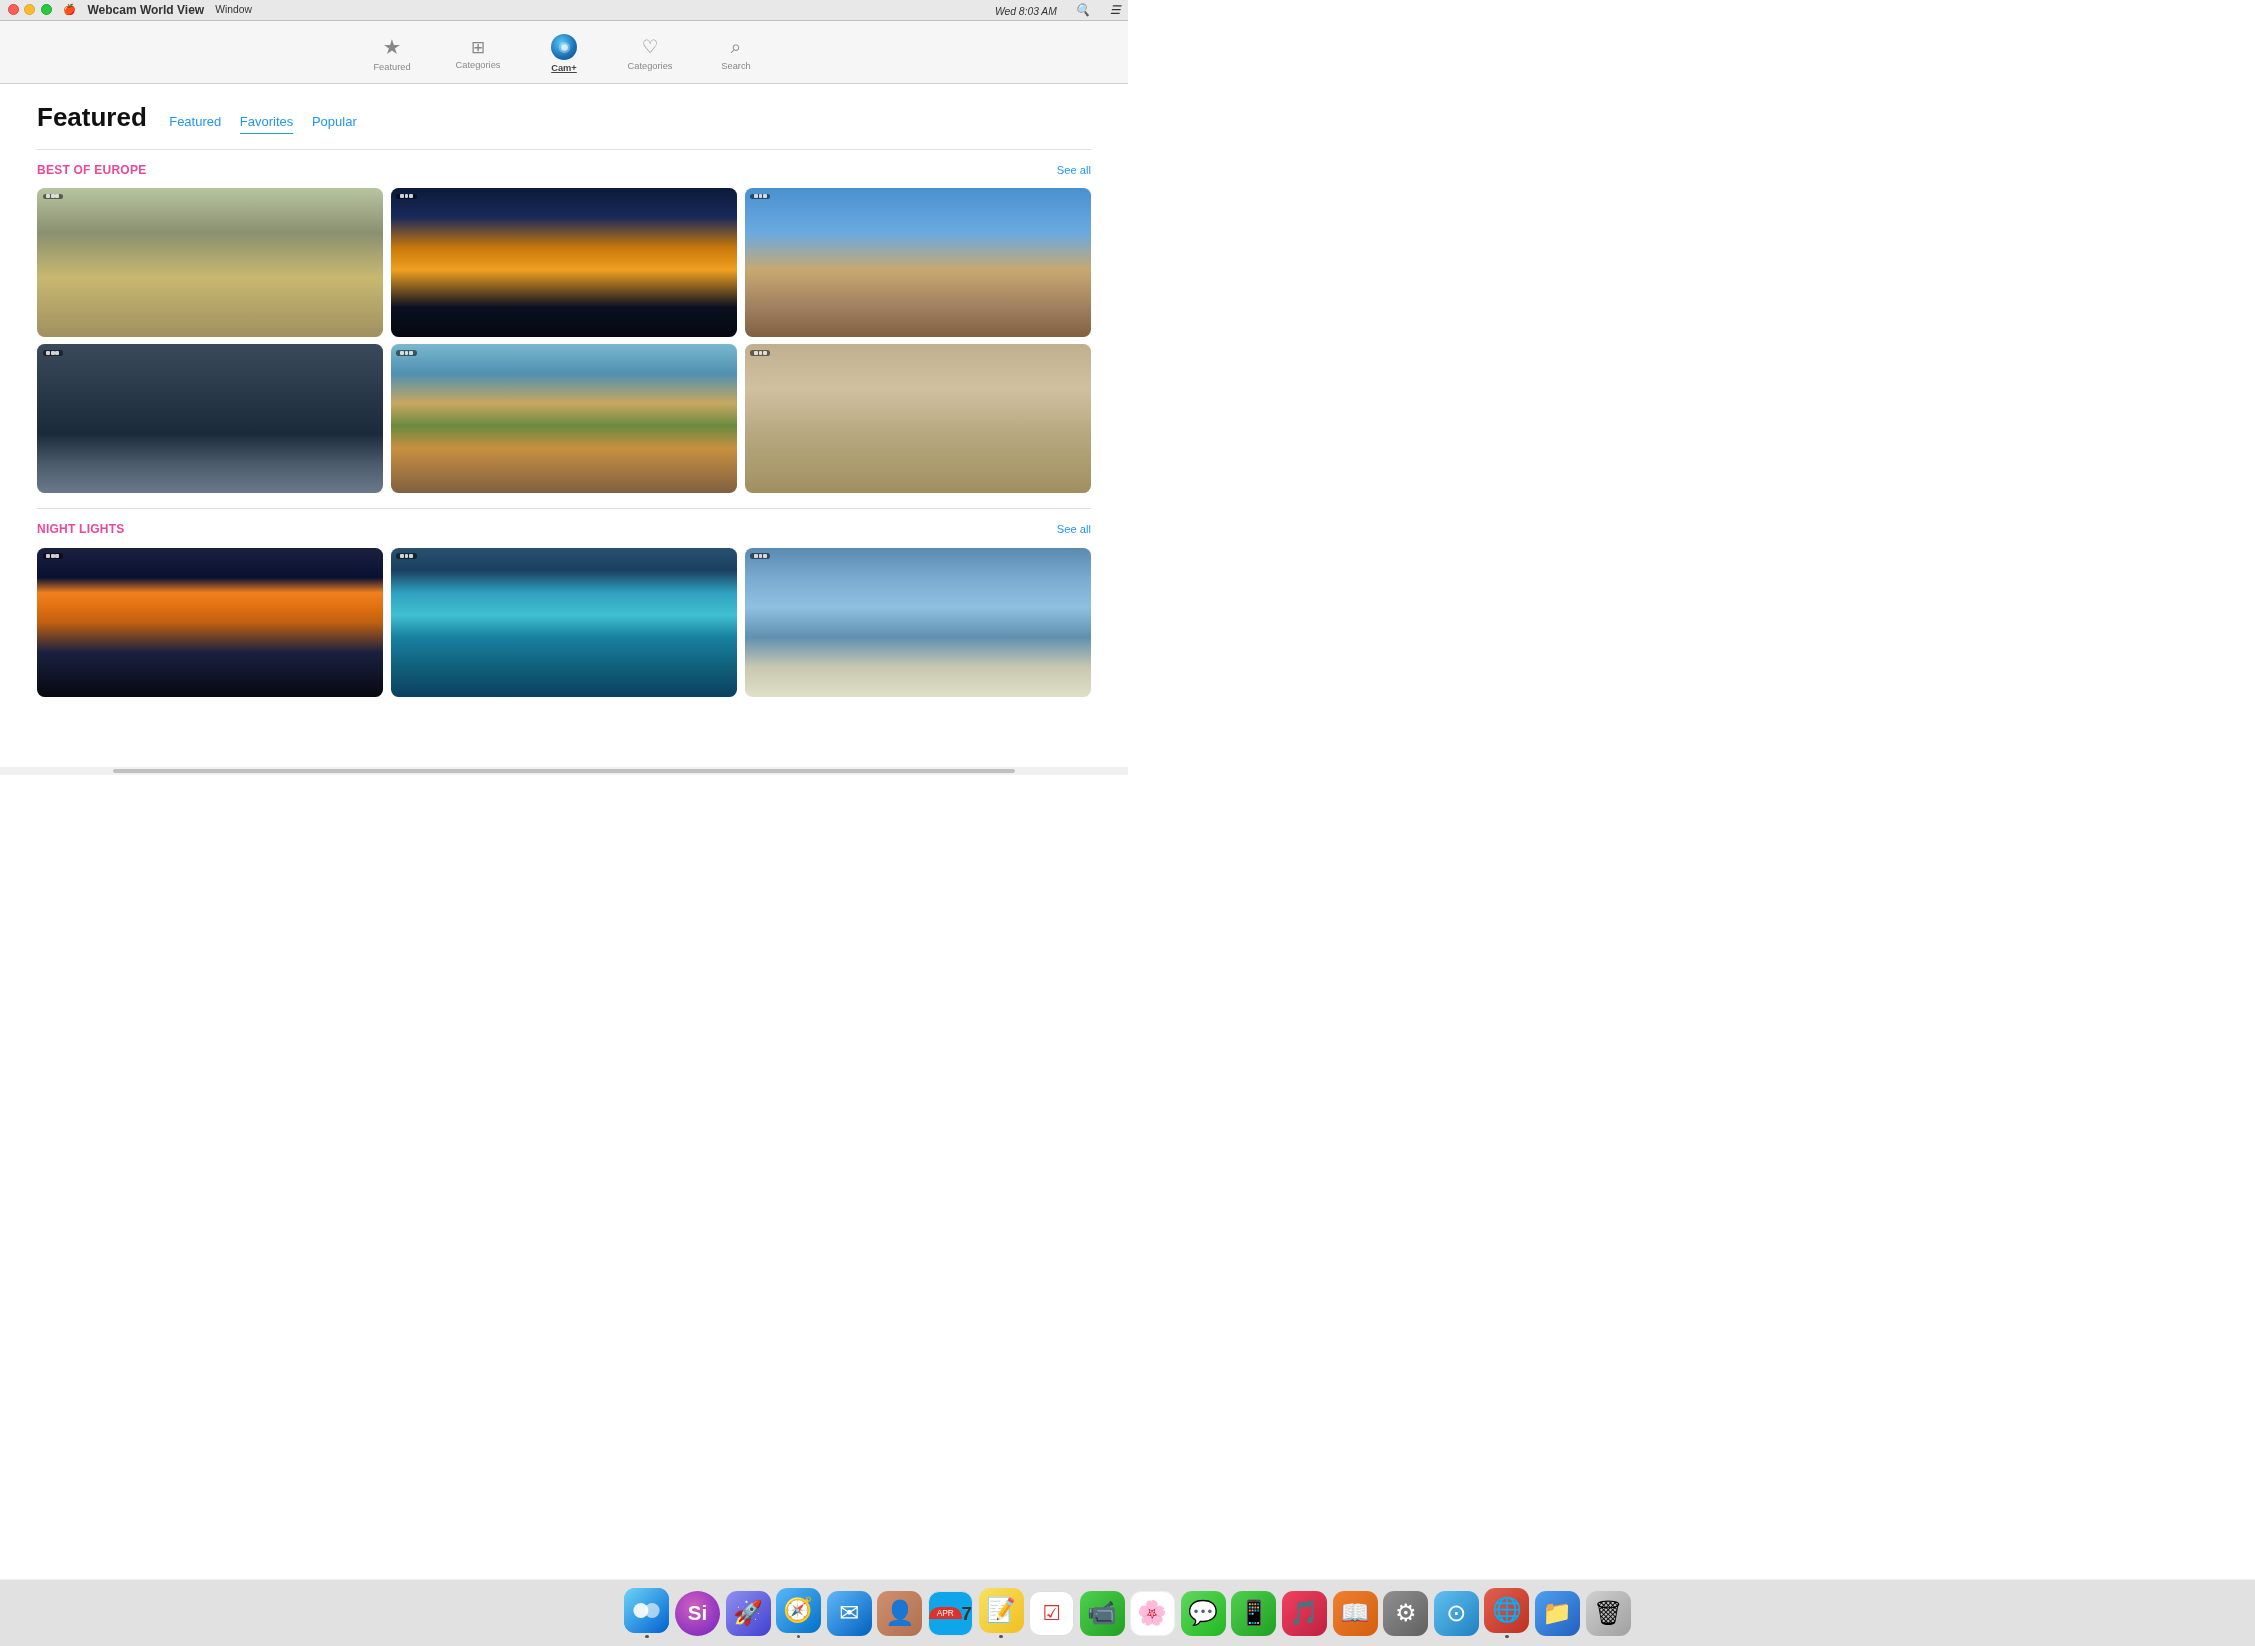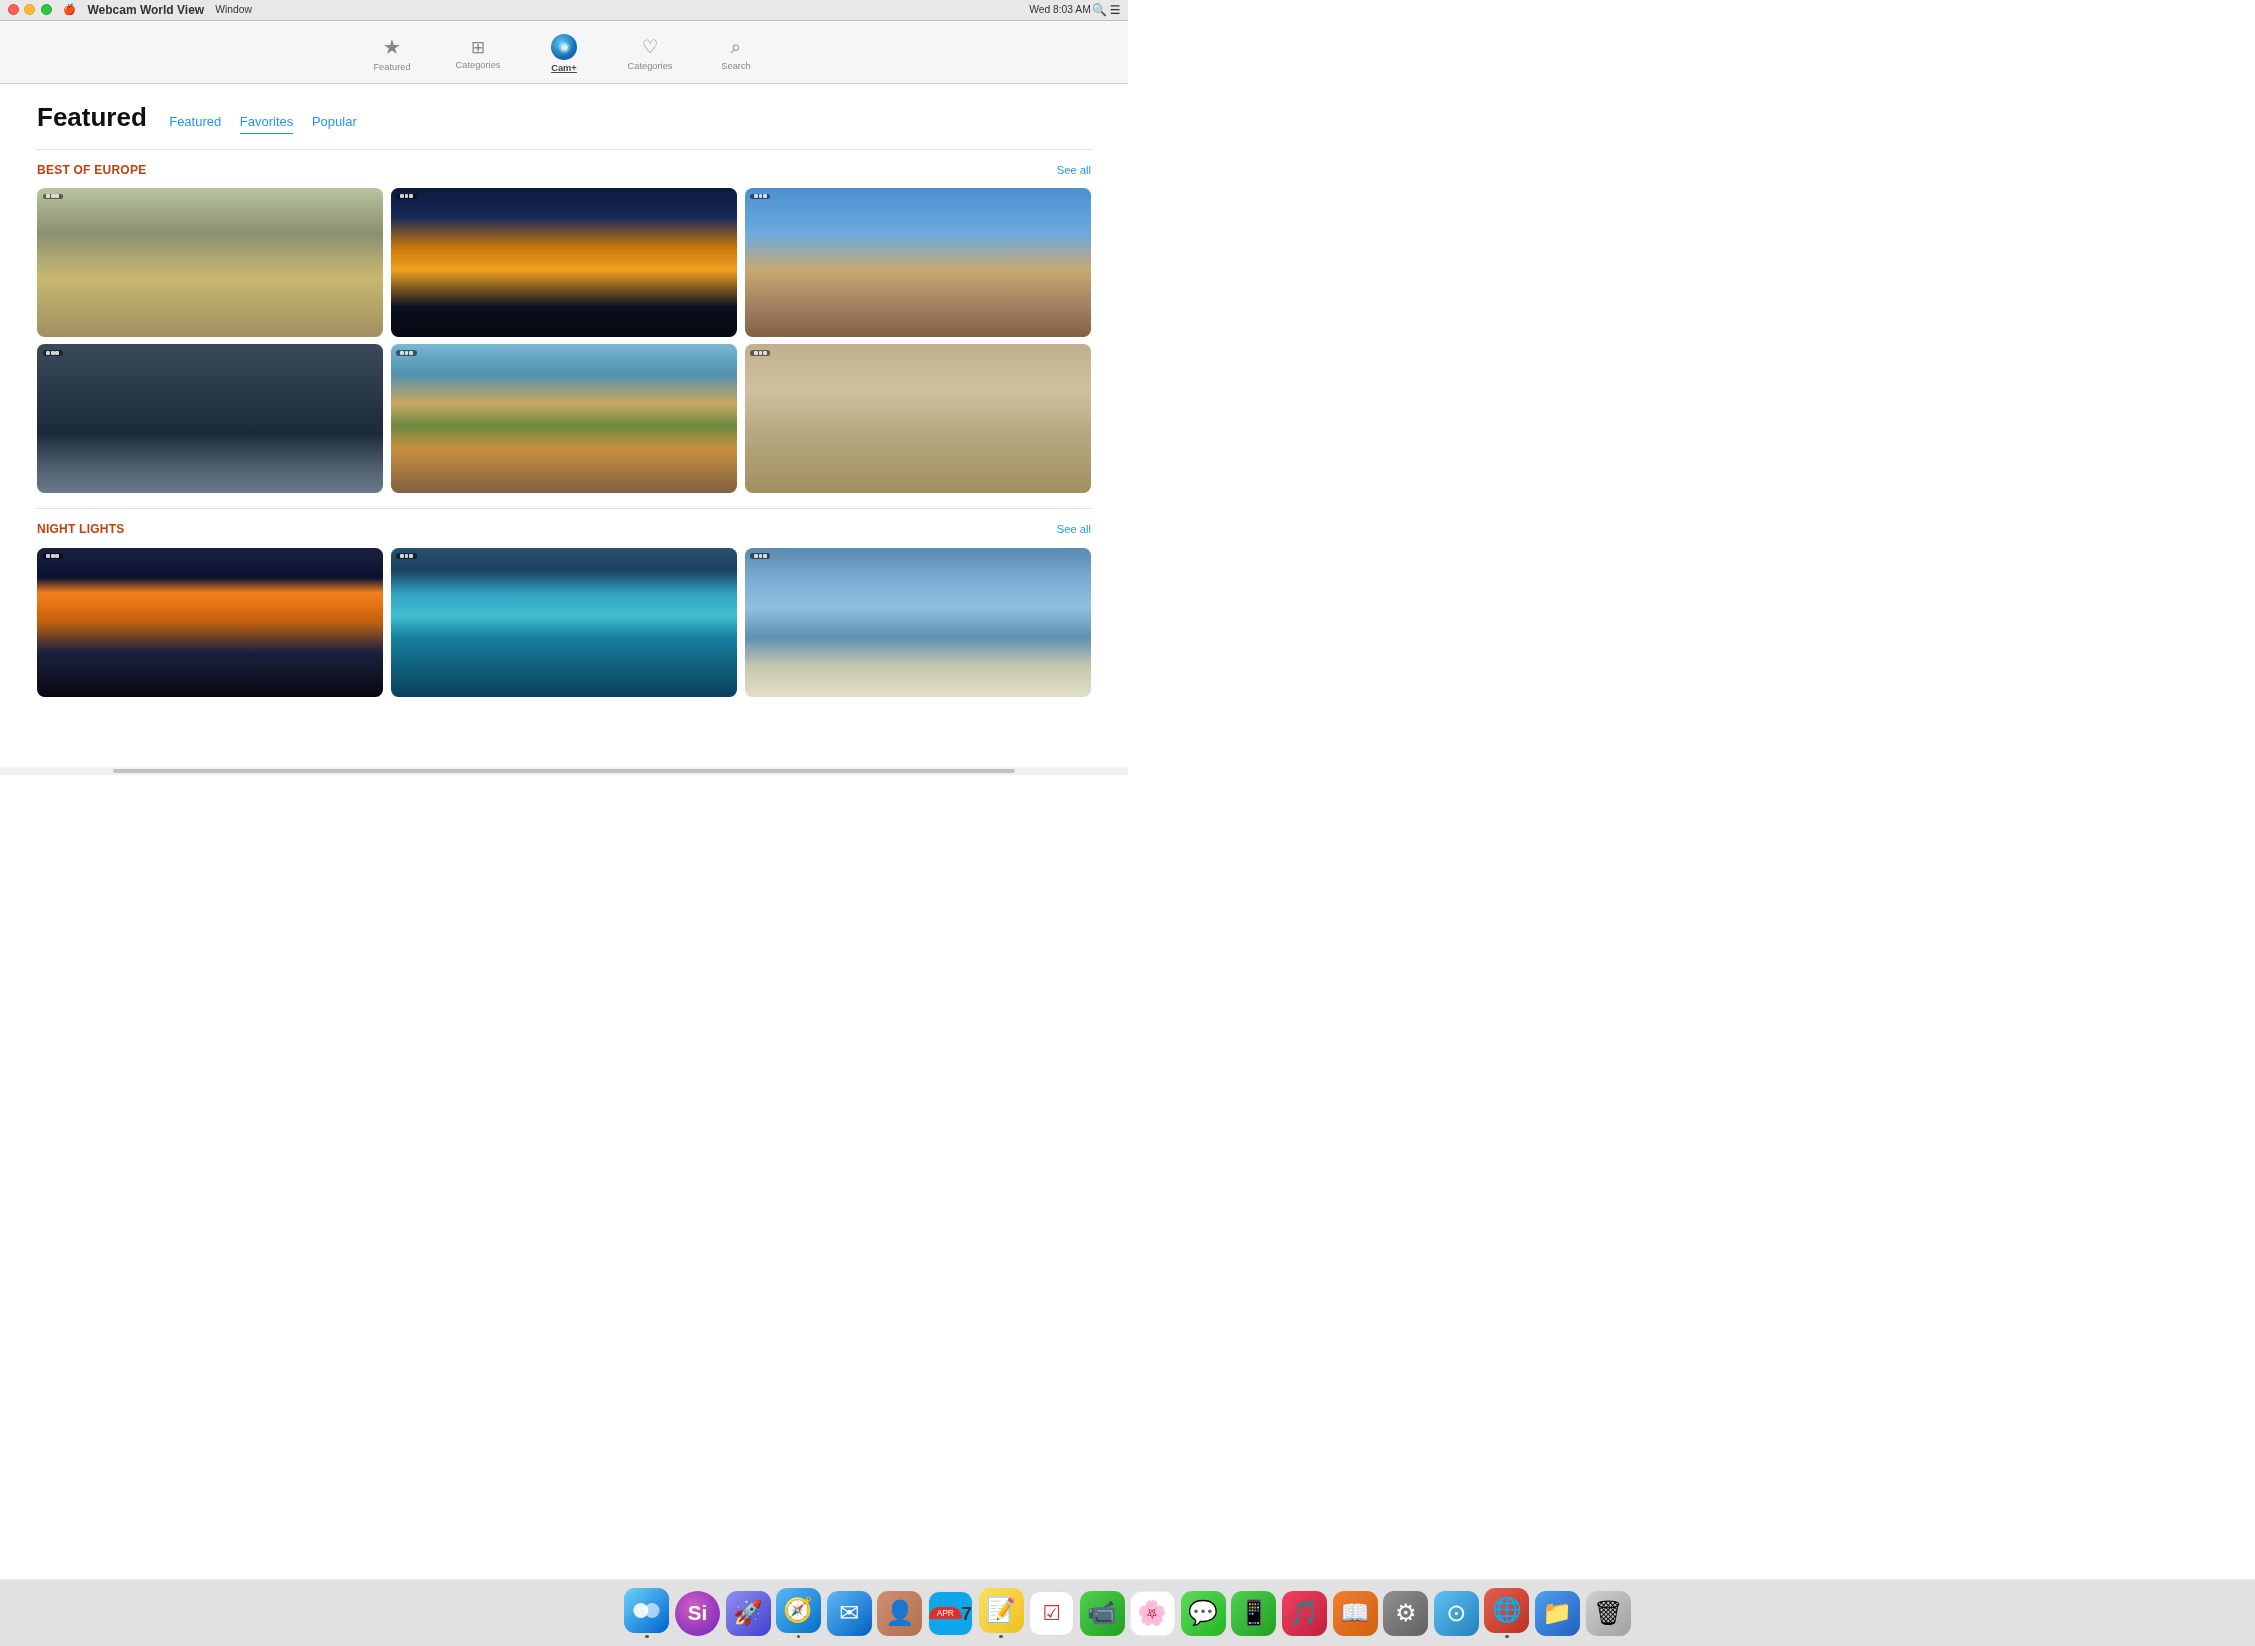--- a/index.html
+++ b/index.html
@@ -31,24 +31,25 @@
     .titlebar-menu {
       display: flex;
       align-items: center;
       gap: 11.2px;
       font-size: 10.3px;
       color: #333;
     }
     .titlebar-right {
       margin-left: auto;
       display: flex;
-      align-items: center;
-      gap: 2px;
+      align-items: flex-end;
+      gap: 19px;
       font-size: 10.3px;
       color: #333;
+      font-style: italic;
     }
 
     
     .toolbar {
       background: #f6f6f6;
       border-bottom: 0.9px solid #d0d0d0;
       display: flex;
       justify-content: center;
       align-items: center;
       gap: 30px;
@@ -125,21 +126,21 @@
       display: flex;
       justify-content: space-between;
       align-items: center;
       margin: 15px 0 11.2px;
       border-top: 0.9px solid #e0e0e0;
       padding-top: 13px;
     }
     .section-title {
       font-size: 12px;
       font-weight: 700;
-      color: #c2410c;
+      color: #ec4899;
       letter-spacing: 0.02em;
     }
     .see-all {
       font-size: 11.2px;
       color: #2196F3;
       cursor: pointer;
     }
 
     .grid {
       display: grid;

